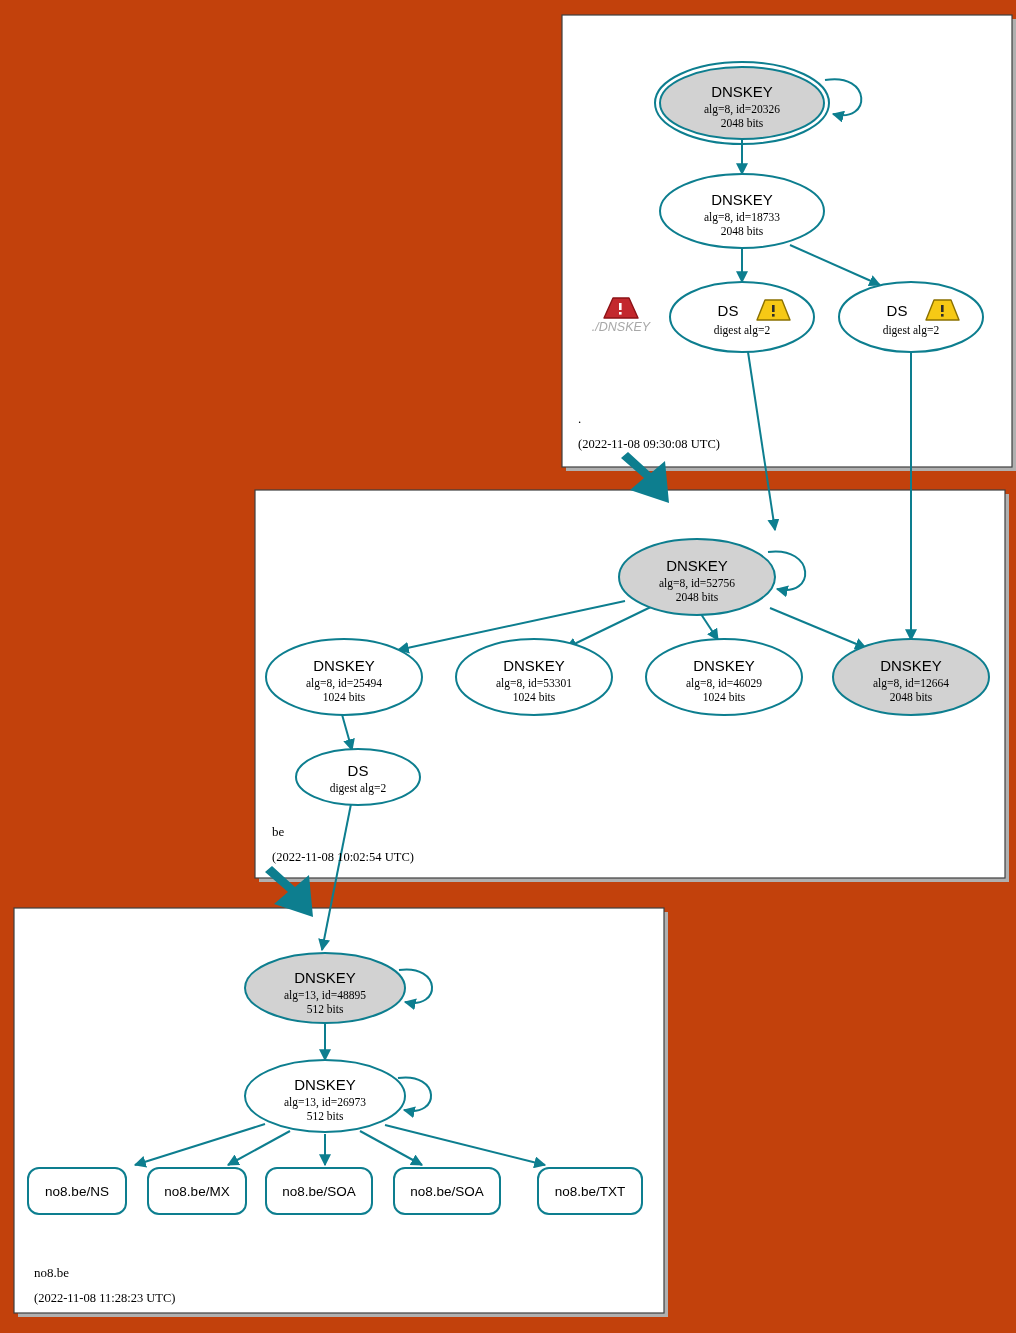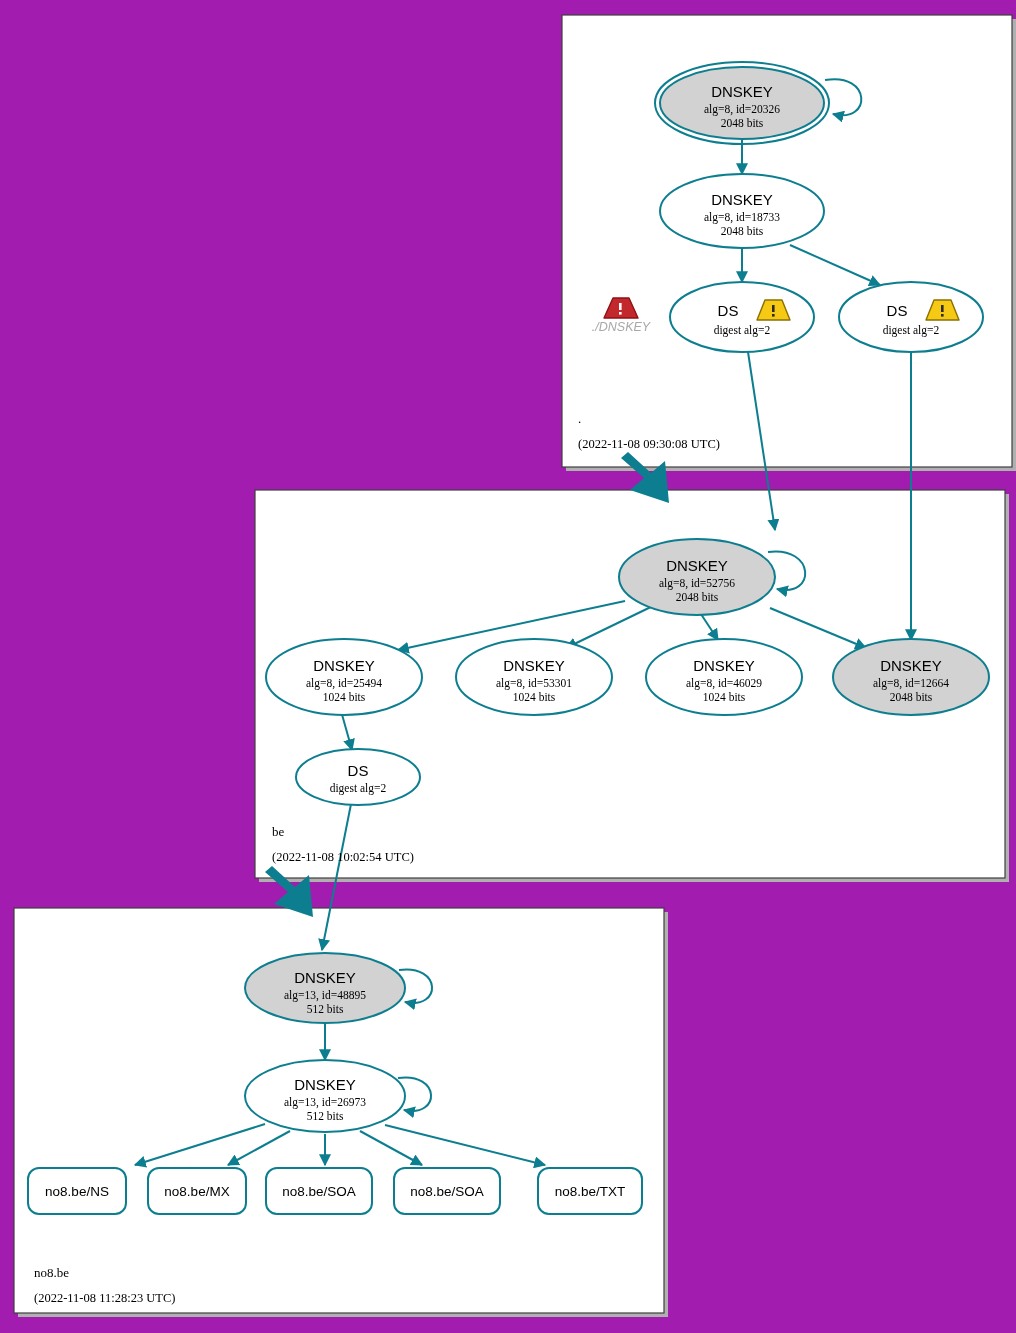--- a/index.html
+++ b/index.html
@@ -4,21 +4,21 @@
 <style>
   html, body {
     margin: 0;
     padding: 0;
     background: #ffffff;
   }
   #canvas {
     position: relative;
     width: 1016px;
     height: 1333px;
-    background: #a21caf;
+    background: #c2410c;
     font-family: "Liberation Sans", sans-serif;
     overflow: hidden;
   }
   svg.layer {
     position: absolute;
     left: 0;
     top: 0;
     width: 1016px;
     height: 1333px;
   }

